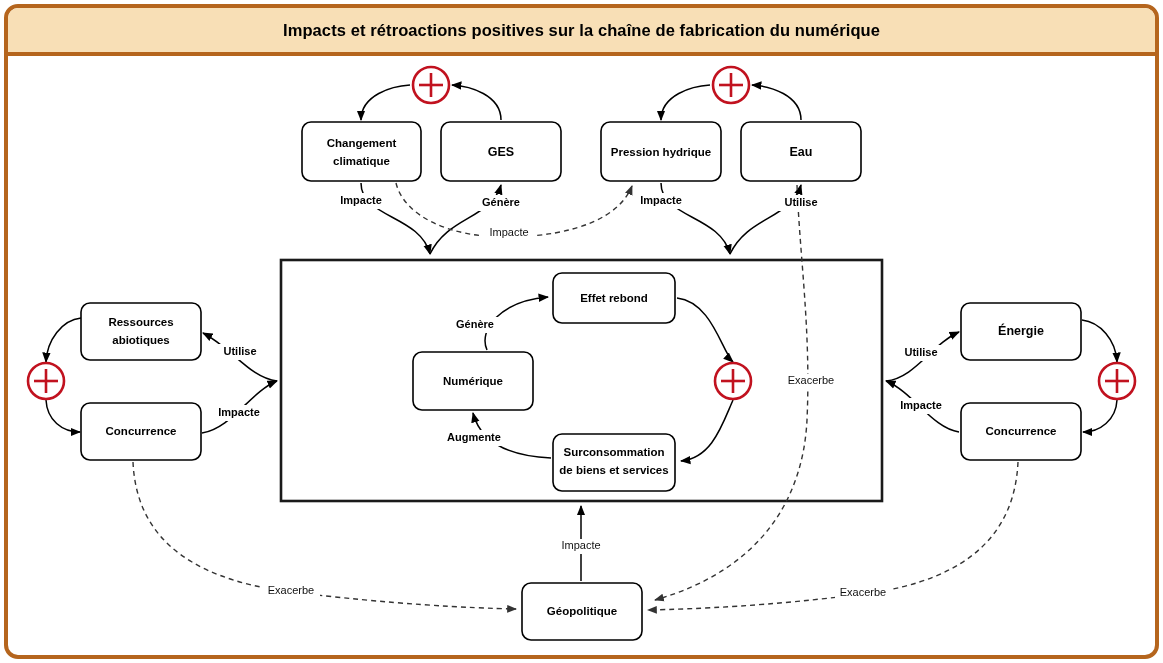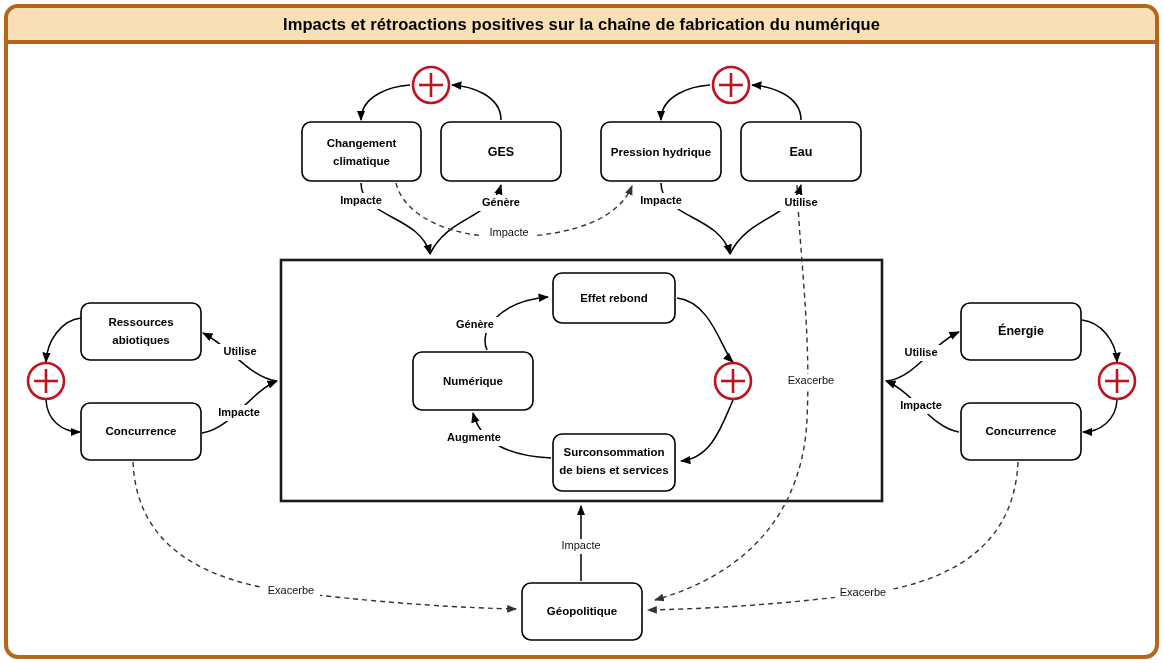--- a/index.html
+++ b/index.html
@@ -1,20 +1,20 @@
 <!DOCTYPE html>
 <html><head>
 <meta charset="utf-8">
 <style>
   html,body{margin:0;padding:0;background:#ffffff;}
   body{font-family:"Liberation Sans",sans-serif;}
   #page{position:relative;width:1163px;height:663px;overflow:hidden;background:#ffffff;}
   .frame{position:absolute;left:4px;top:4px;width:1155px;height:655px;
          border:4px solid #b5651d;border-radius:14px;box-sizing:border-box;background:#ffffff;}
-  .titlebar{position:absolute;left:8px;top:8px;width:1147px;height:36px;
+  .titlebar{position:absolute;left:8px;top:8px;width:1147px;height:48px;
             background:#f8dfb6;border-bottom:4px solid #b5651d;border-radius:10px 10px 0 0;
             box-sizing:border-box;display:flex;align-items:center;justify-content:center;}
   .title-text{font-size:16.5px;font-weight:bold;color:#000;letter-spacing:.1px;}
   svg#canvas{position:absolute;left:0;top:0;width:1163px;height:663px;}
   .nodebox{fill:#ffffff;stroke:#000000;stroke-width:1.6;}
   .mainbox{fill:none;stroke:#1a1a1a;stroke-width:2.6;}
   .edge{fill:none;stroke:#000000;stroke-width:1.5;}
   .edge-dash{fill:none;stroke:#333333;stroke-width:1.4;stroke-dasharray:5 4;}
   .plus-circle{fill:#ffffff;stroke:#c1121f;stroke-width:2.6;}
   .plus-bar{stroke:#c1121f;stroke-width:2.6;stroke-linecap:butt;}

